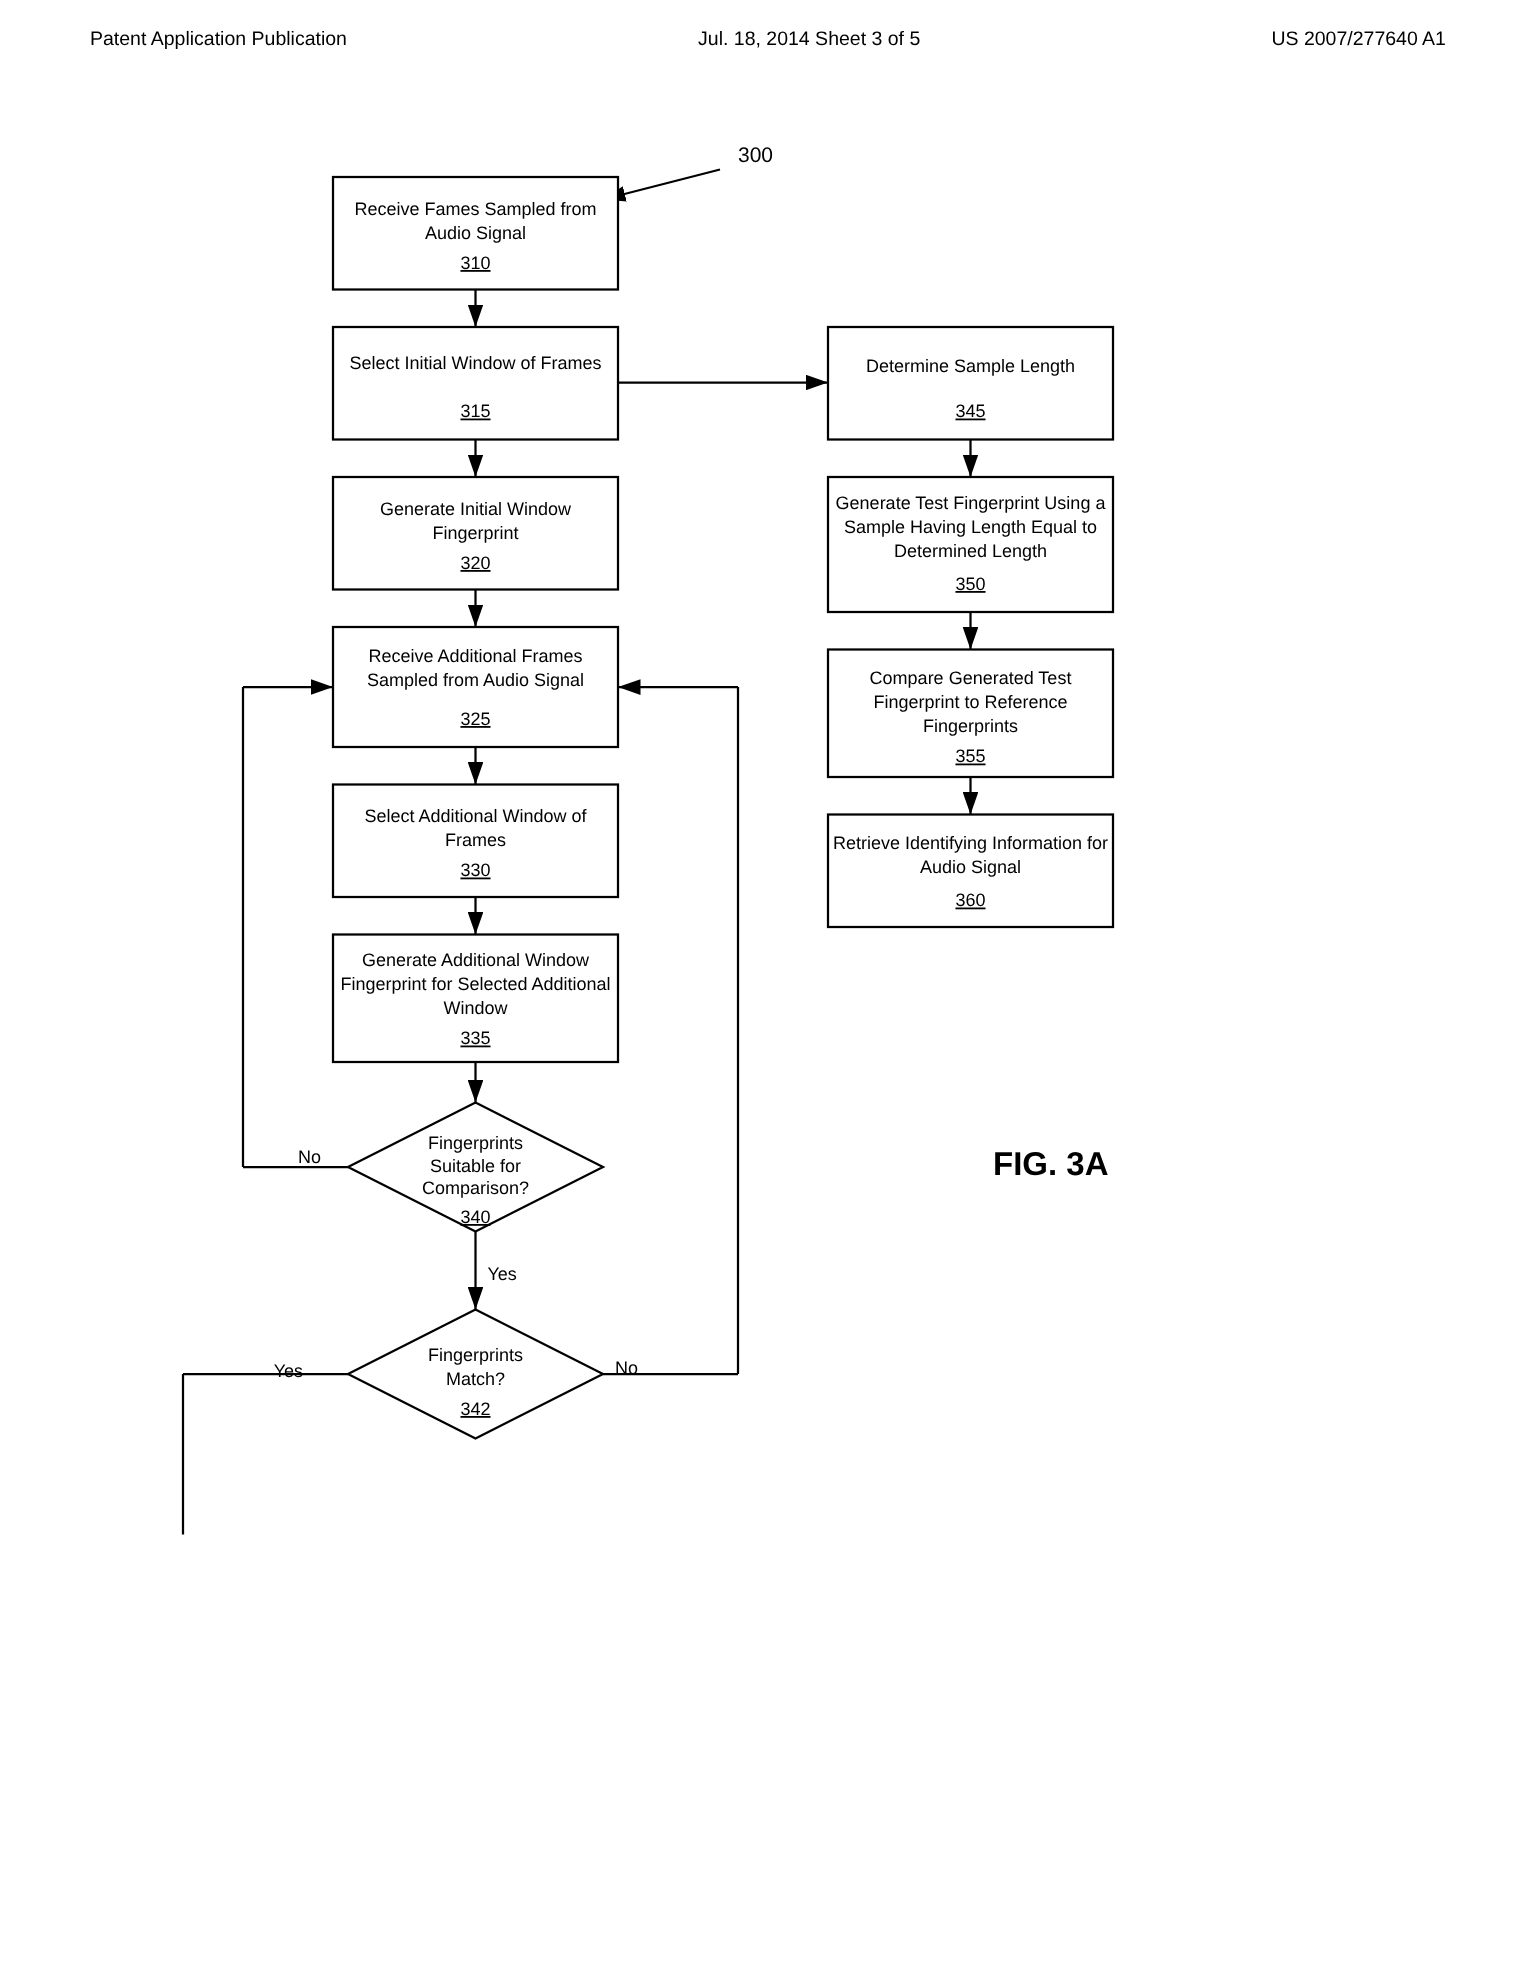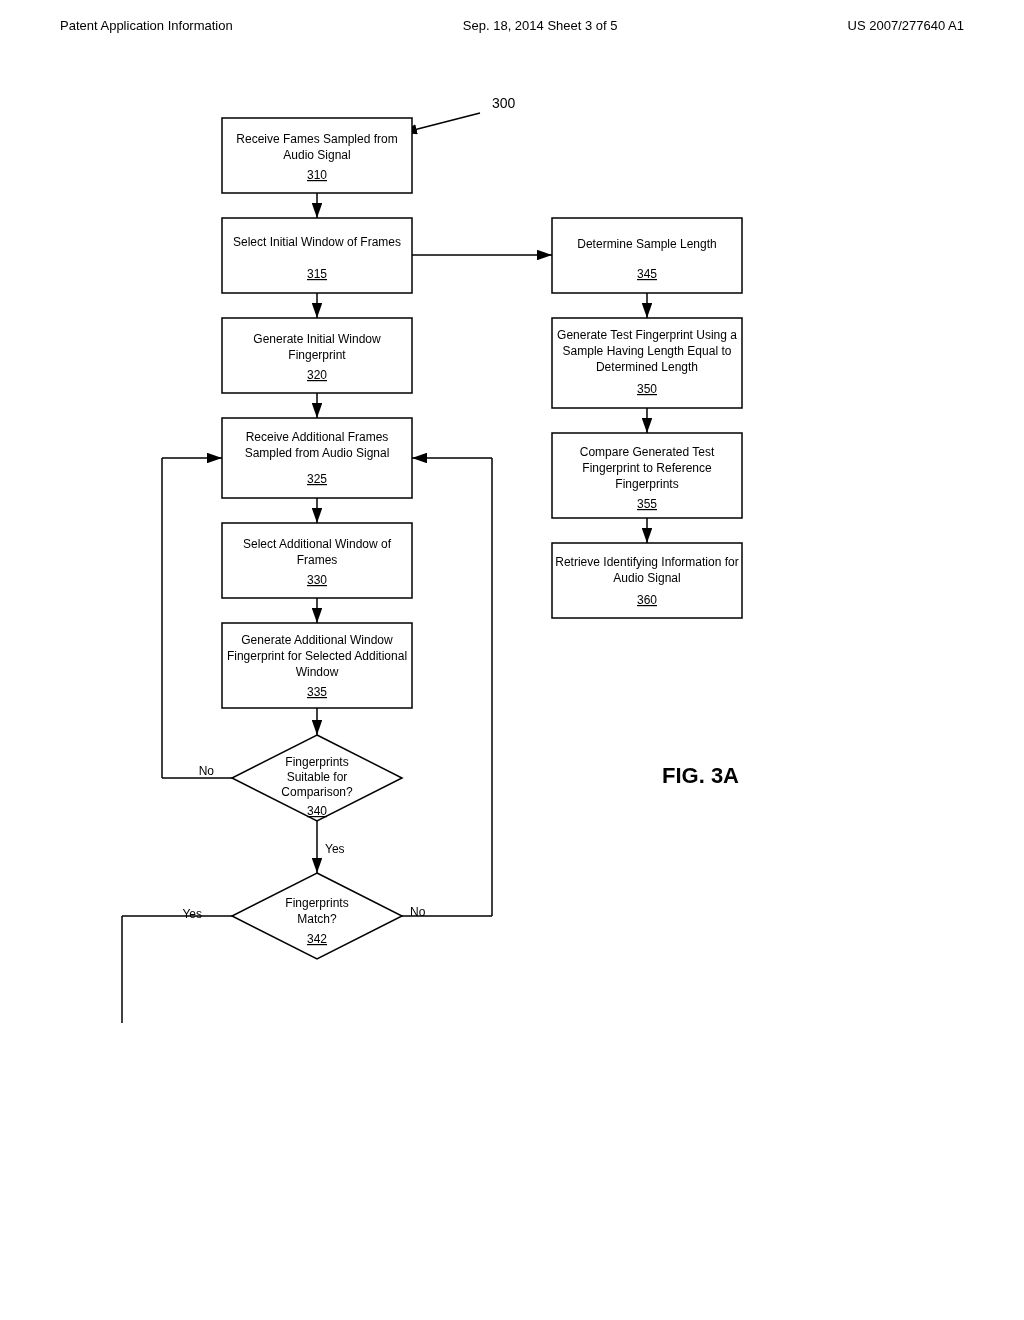--- a/index.html
+++ b/index.html
@@ -60,22 +60,22 @@
       font-family: Arial, sans-serif;
       font-size: 22px;
       font-weight: bold;
       fill: #000;
     }
   </style>
 </head>
 <body>
 
 <div class="page-header">
-  <span>Patent Application Information</span>
-  <span>Sep. 18, 2014   Sheet 3 of 5</span>
+  <span>Patent Application Publication</span>
+  <span>Jul. 18, 2014   Sheet 3 of 5</span>
   <span>US 2007/277640 A1</span>
 </div>
 
 <div class="diagram-area">
   <svg width="900" height="1220" viewBox="0 0 900 1220" xmlns="http://www.w3.org/2000/svg">
     <defs>
       <marker id="arrowhead" markerWidth="10" markerHeight="7" refX="10" refY="3.5" orient="auto">
         <polygon points="0 0, 10 3.5, 0 7" fill="#000"></polygon>
       </marker>
     </defs>

